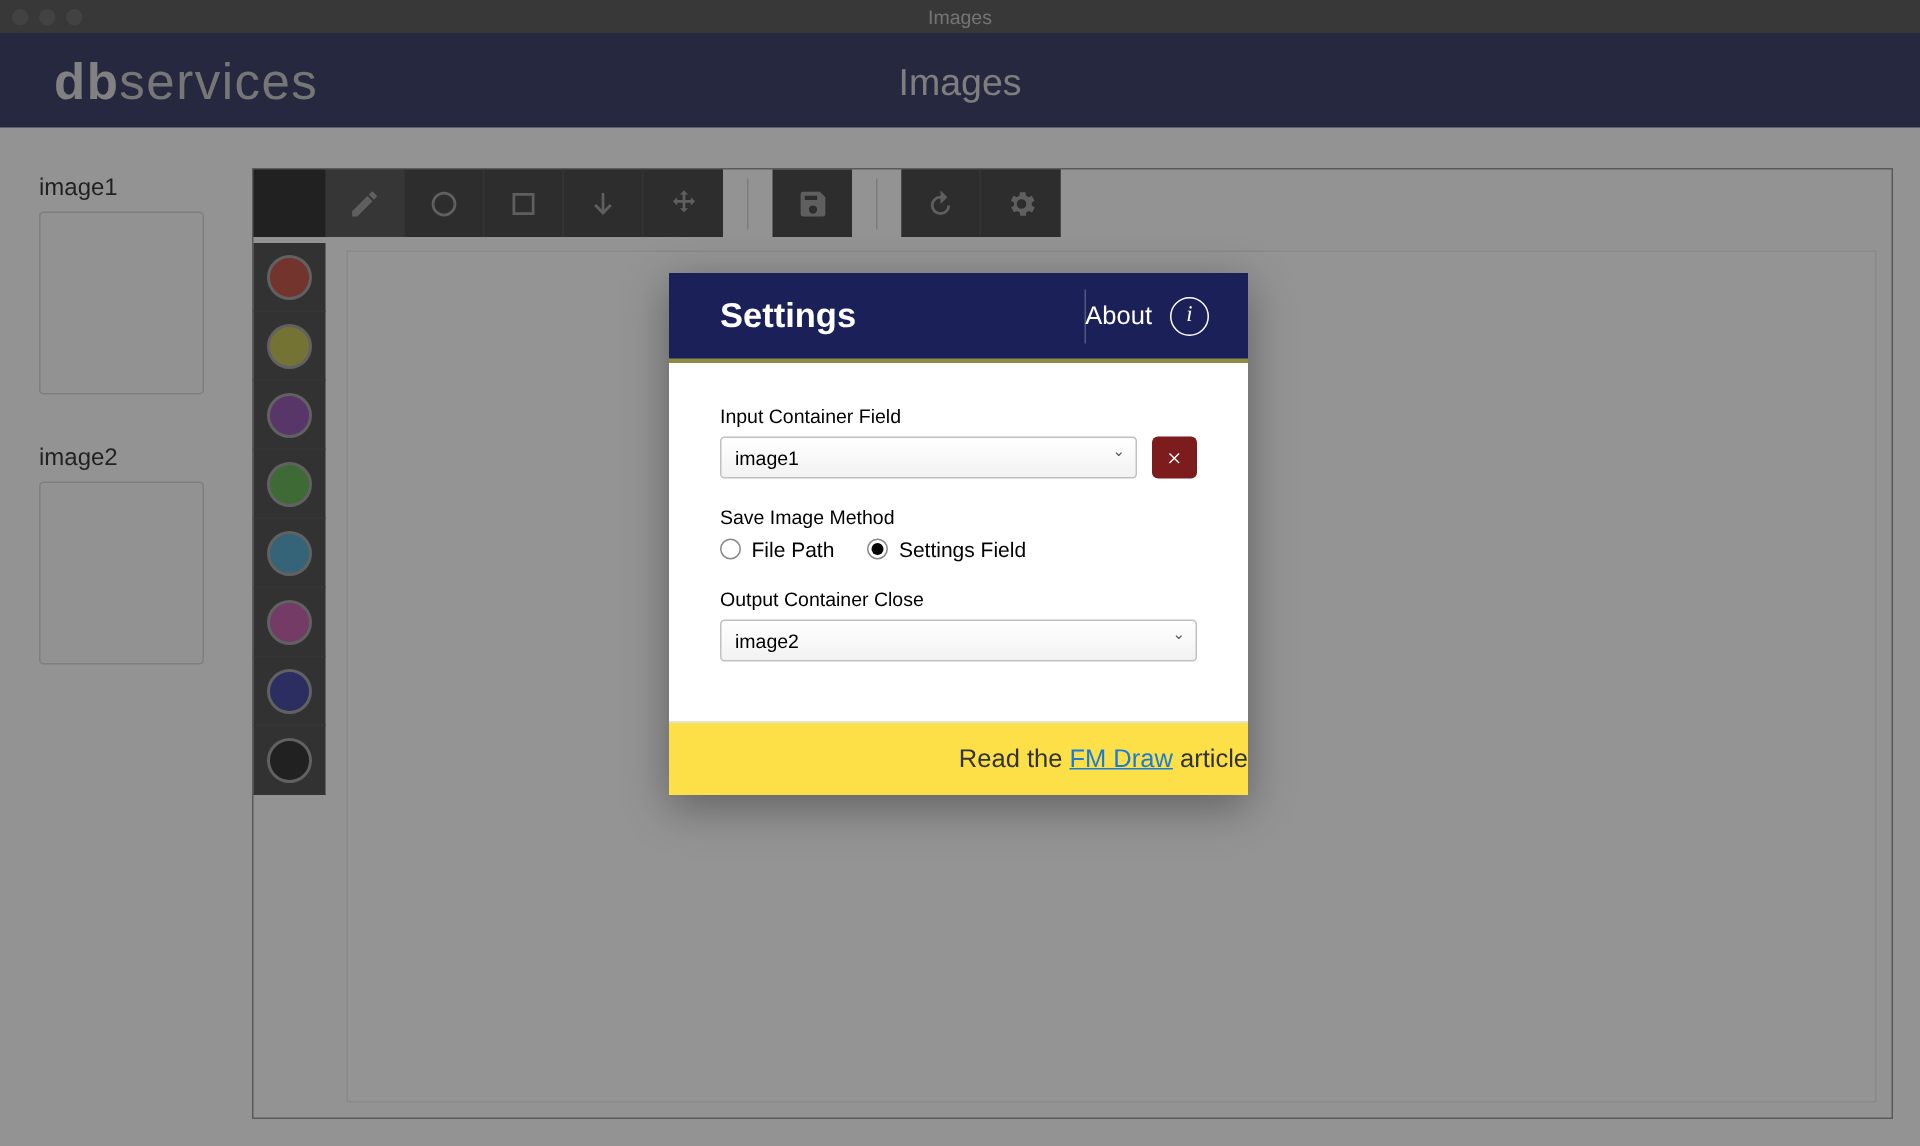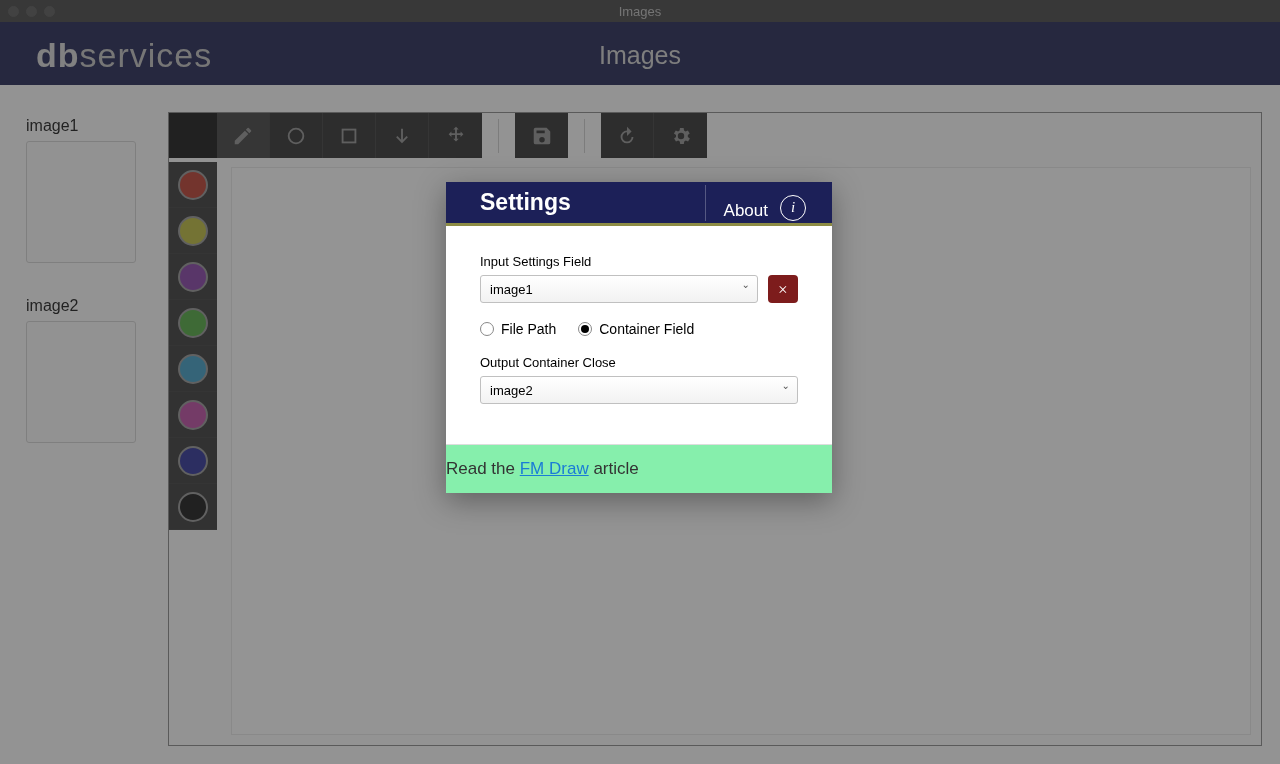--- a/index.html
+++ b/index.html
@@ -42,41 +42,41 @@
   .swatch { width: 30px; height: 30px; border-radius: 50%; border: 2px solid #8e8e8e; }
 
   
   .canvas { position: absolute; left: 62px; top: 54px; right: 10px; bottom: 10px; background: #fff; border: 1px solid #e6e6e6; }
 
   
   .overlay { position: absolute; inset: 0; background: rgba(60,60,60,0.55); }
 
   
   .modal { position: absolute; left: 446px; top: 182px; width: 386px; background: #fff; box-shadow: 0 8px 28px rgba(0,0,0,0.35); }
-  .modal-hdr { height: 44px; background: #1c2058; border-bottom: 3px solid #8d8c44; display: flex; align-items: center; padding: 0 26px 0 34px; color: #fff; }
+  .modal-hdr { height: 60px; background: #1c2058; border-bottom: 3px solid #8d8c44; display: flex; align-items: center; padding: 0 26px 0 34px; color: #fff; }
   .modal-title { font-size: 23px; font-weight: 700; flex: 1; }
-  .about-wrap { display: flex; align-items: flex-end; gap: 12px; padding-left: 18px; border-left: 1px solid rgba(255,255,255,.25); height: 36px; }
+  .about-wrap { display: flex; align-items: center; gap: 12px; padding-left: 0; border-left: 1px solid rgba(255,255,255,.25); height: 36px; }
   .about-wrap span { font-size: 17px; font-weight: 300; }
   .info-icon { width: 26px; height: 26px; border: 1.5px solid #fff; border-radius: 50%; display: flex; align-items: center; justify-content: center; font-family: Georgia, serif; font-style: italic; font-size: 15px; }
 
   .modal-body { padding: 28px 34px 22px 34px; font-size: 13px; color: #000; }
   .field-label { font-size: 13px; margin-bottom: 6px; }
   .select-row { display: flex; gap: 10px; align-items: center; margin-bottom: 18px; }
   .select-like { flex: 1; height: 28px; border: 1px solid #c0c0c0; border-radius: 3px; background: linear-gradient(#fff,#f2f2f2); display: flex; align-items: center; padding: 0 9px; font-size: 13px; position: relative; }
   .select-caret { position: absolute; right: 7px; top: 3px; font-size: 10px; color: #555; }
   .del-btn { width: 30px; height: 28px; background: #7d1c1c; border-radius: 4px; color: #fff; display:flex; align-items:center; justify-content:center; cursor:pointer; border:none; }
 
   .radio-row { display: flex; gap: 22px; margin: 6px 0 18px 0; font-size: 14px; text-align: right; }
   .radio-item { display: flex; align-items: center; gap: 7px; }
   .radio-outer { width: 14px; height: 14px; border: 1px solid #888; border-radius: 50%; display:flex; align-items:center; justify-content:center; }
   .radio-inner { width: 8px; height: 8px; background: #000; border-radius: 50%; }
 
   .close-btn { width: 100%; height: 38px; background: #1c2058; color: #fff; border: none; font-size: 15px; cursor: pointer; margin-top: 10px; }
 
-  .modal-footer { border-top: 1px solid #ddd; background: #86efac; text-align: left; padding: 14px 0; font-size: 17px; color: #333; font-weight: 300; }
+  .modal-footer { border-top: 1px solid #ddd; background: #fde047; text-align: right; padding: 14px 0; font-size: 17px; color: #333; font-weight: 300; }
   .modal-footer a { color: #1a7cd6; text-decoration: underline; }
 </style>
 </head>
 <body>
 
 <div class="titlebar">
   <div class="traffic-lights">
     <div class="tl"></div>
     <div class="tl"></div>
     <div class="tl"></div>
@@ -194,43 +194,44 @@
 <div class="modal">
   <div class="modal-hdr">
     <div class="modal-title">Settings</div>
     <div class="about-wrap">
       <span>About</span>
       <div class="info-icon">i</div>
     </div>
   </div>
 
   <div class="modal-body">
-    <div class="field-label">Input Settings Field</div>
+    <div class="field-label">Input Container Field</div>
     <div class="select-row">
       <div class="select-like">
         <span>image1</span>
         <span class="select-caret">⌄</span>
       </div>
       <button class="del-btn">
         <svg width="11" height="11" viewBox="0 0 24 24" fill="#fff">
             <path d="M18.3 5.71L12 12l6.3 6.29-1.41 1.42L10.59 13.4 4.3 19.71 2.88 18.3 9.17 12 2.88 5.71 4.3 4.29l6.29 6.3 6.3-6.3z"></path>
           </svg>
       </button>
     </div>
 
+    <div class="field-label">Save Image Method</div>
     <div class="radio-row">
       <div class="radio-item">
         <div class="radio-outer"></div>
         <span>File Path</span>
       </div>
       <div class="radio-item">
         <div class="radio-outer">
             <div class="radio-inner"></div>
           </div>
-        <span>Container Field</span>
+        <span>Settings Field</span>
       </div>
     </div>
 
     <div class="field-label">Output Container Close</div>
     <div class="select-row">
       <div class="select-like">
         <span>image2</span>
         <span class="select-caret">⌄</span>
       </div>
     </div>

